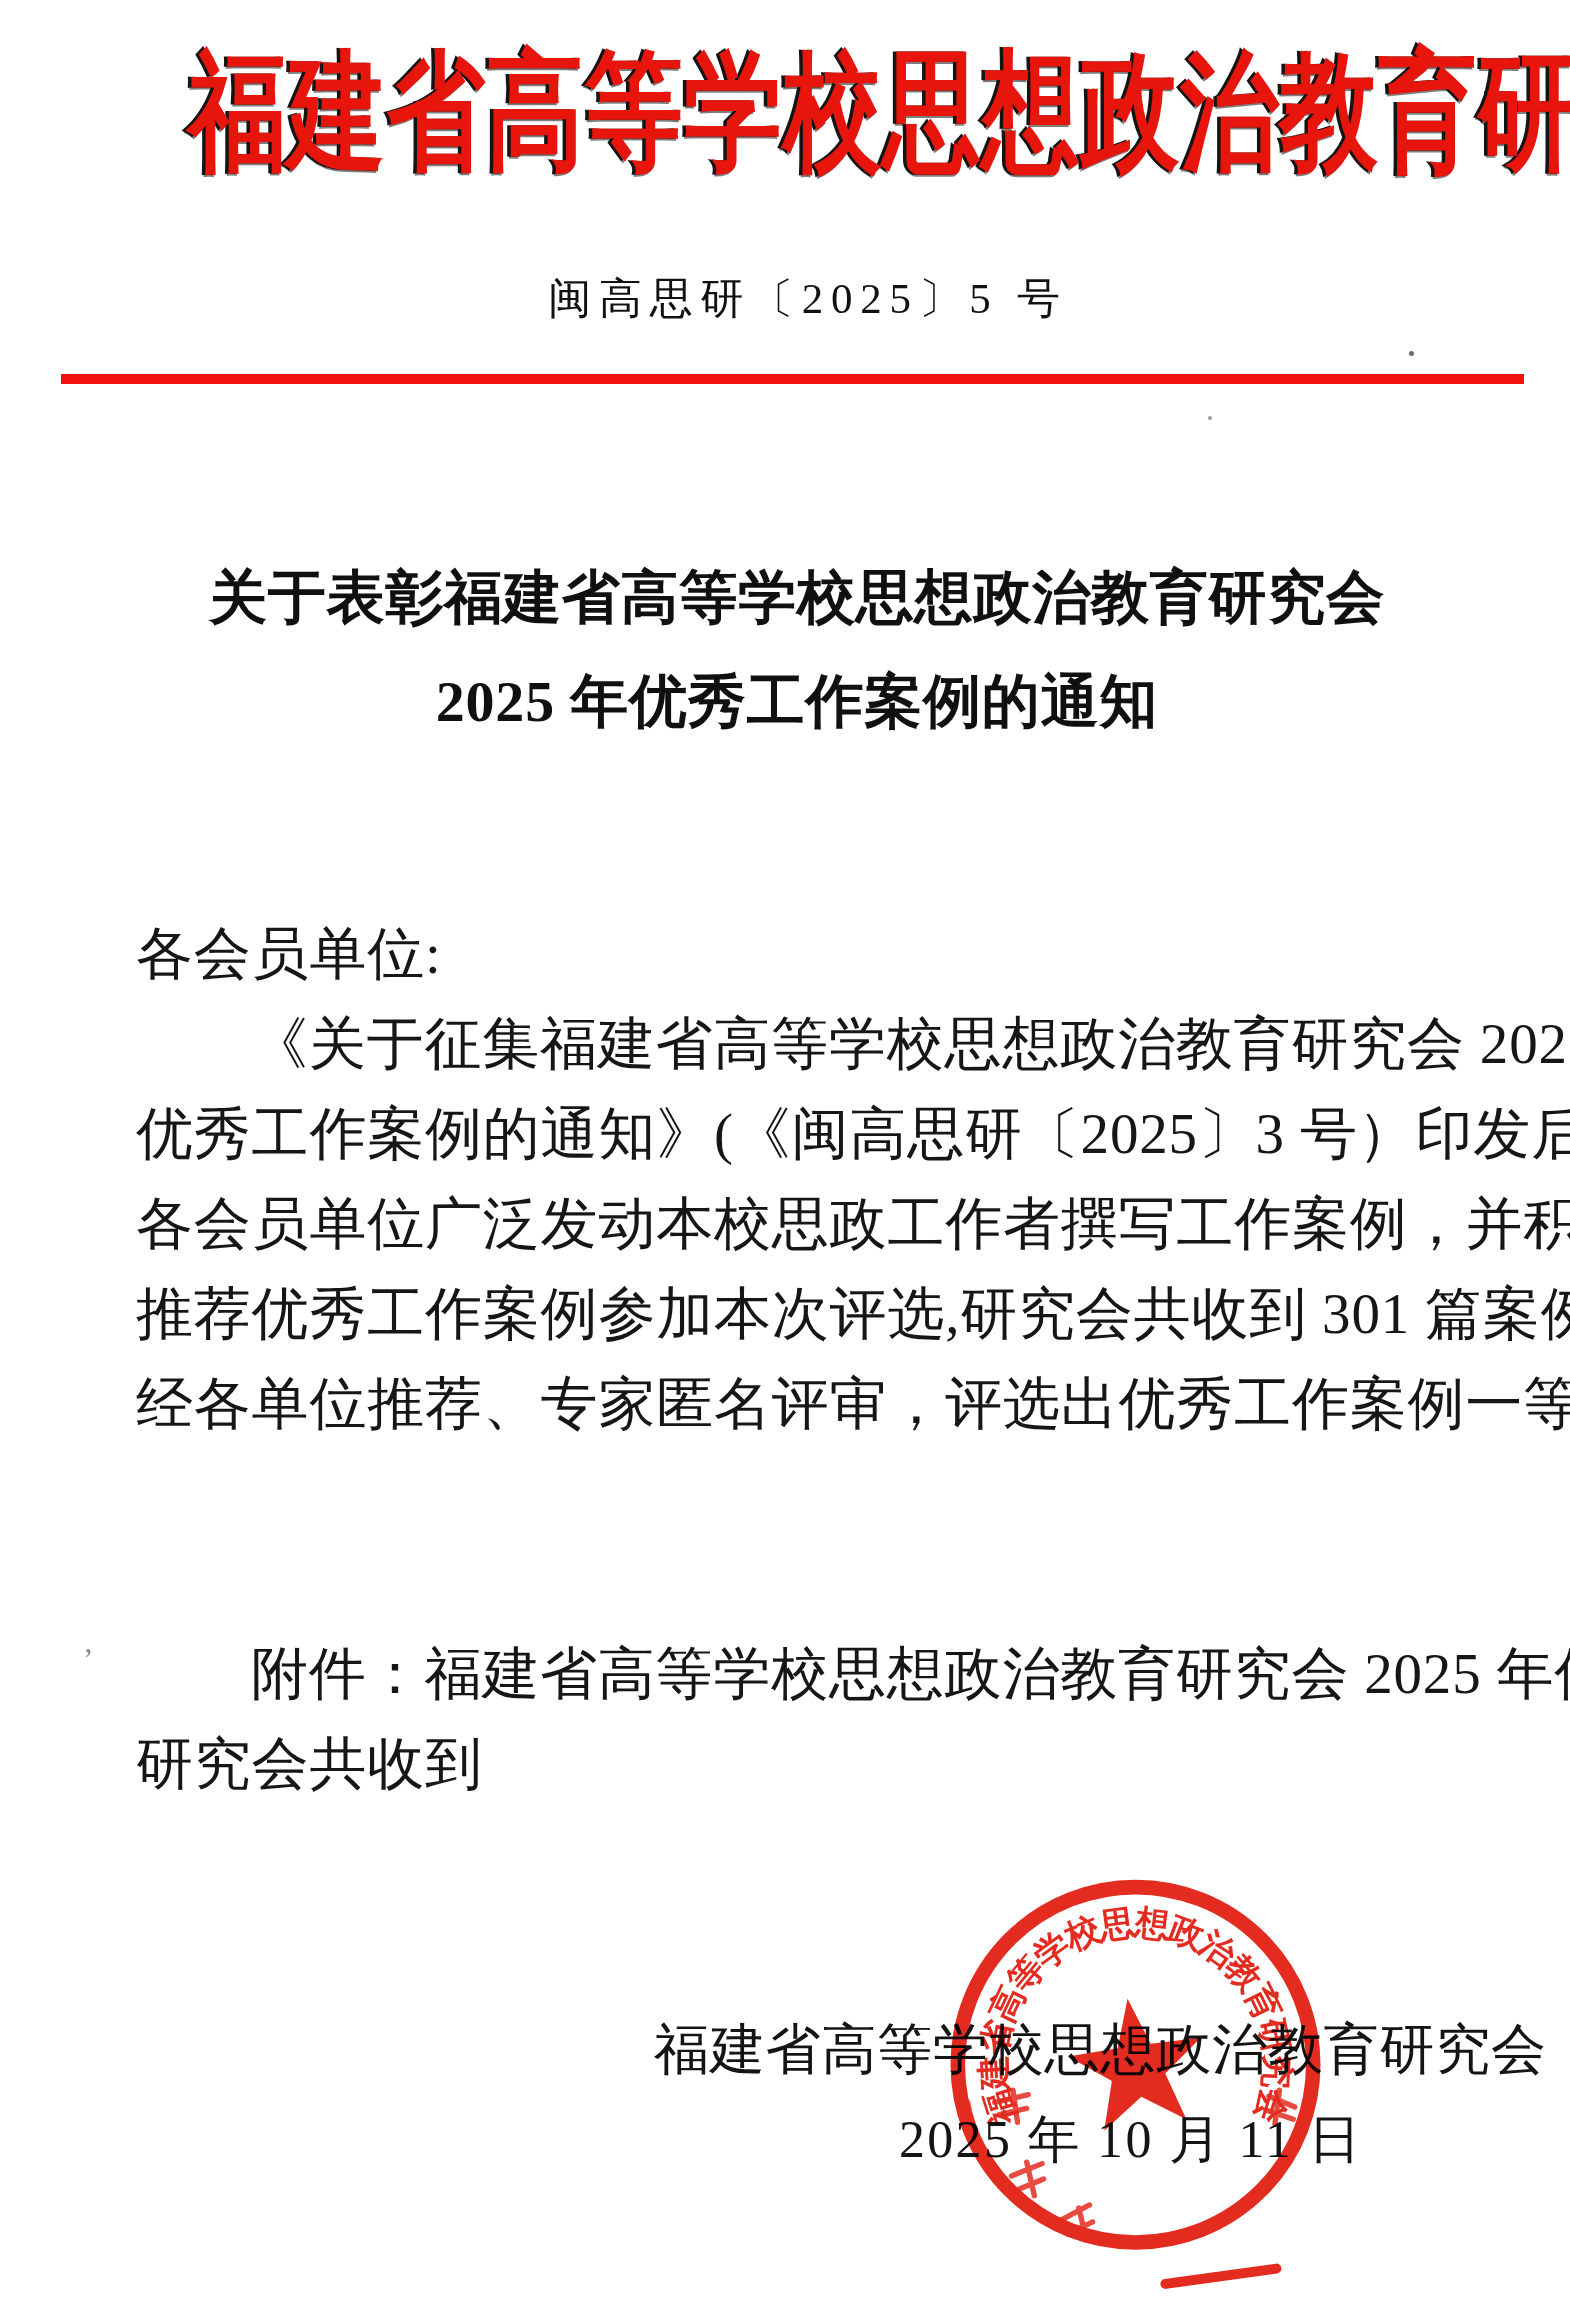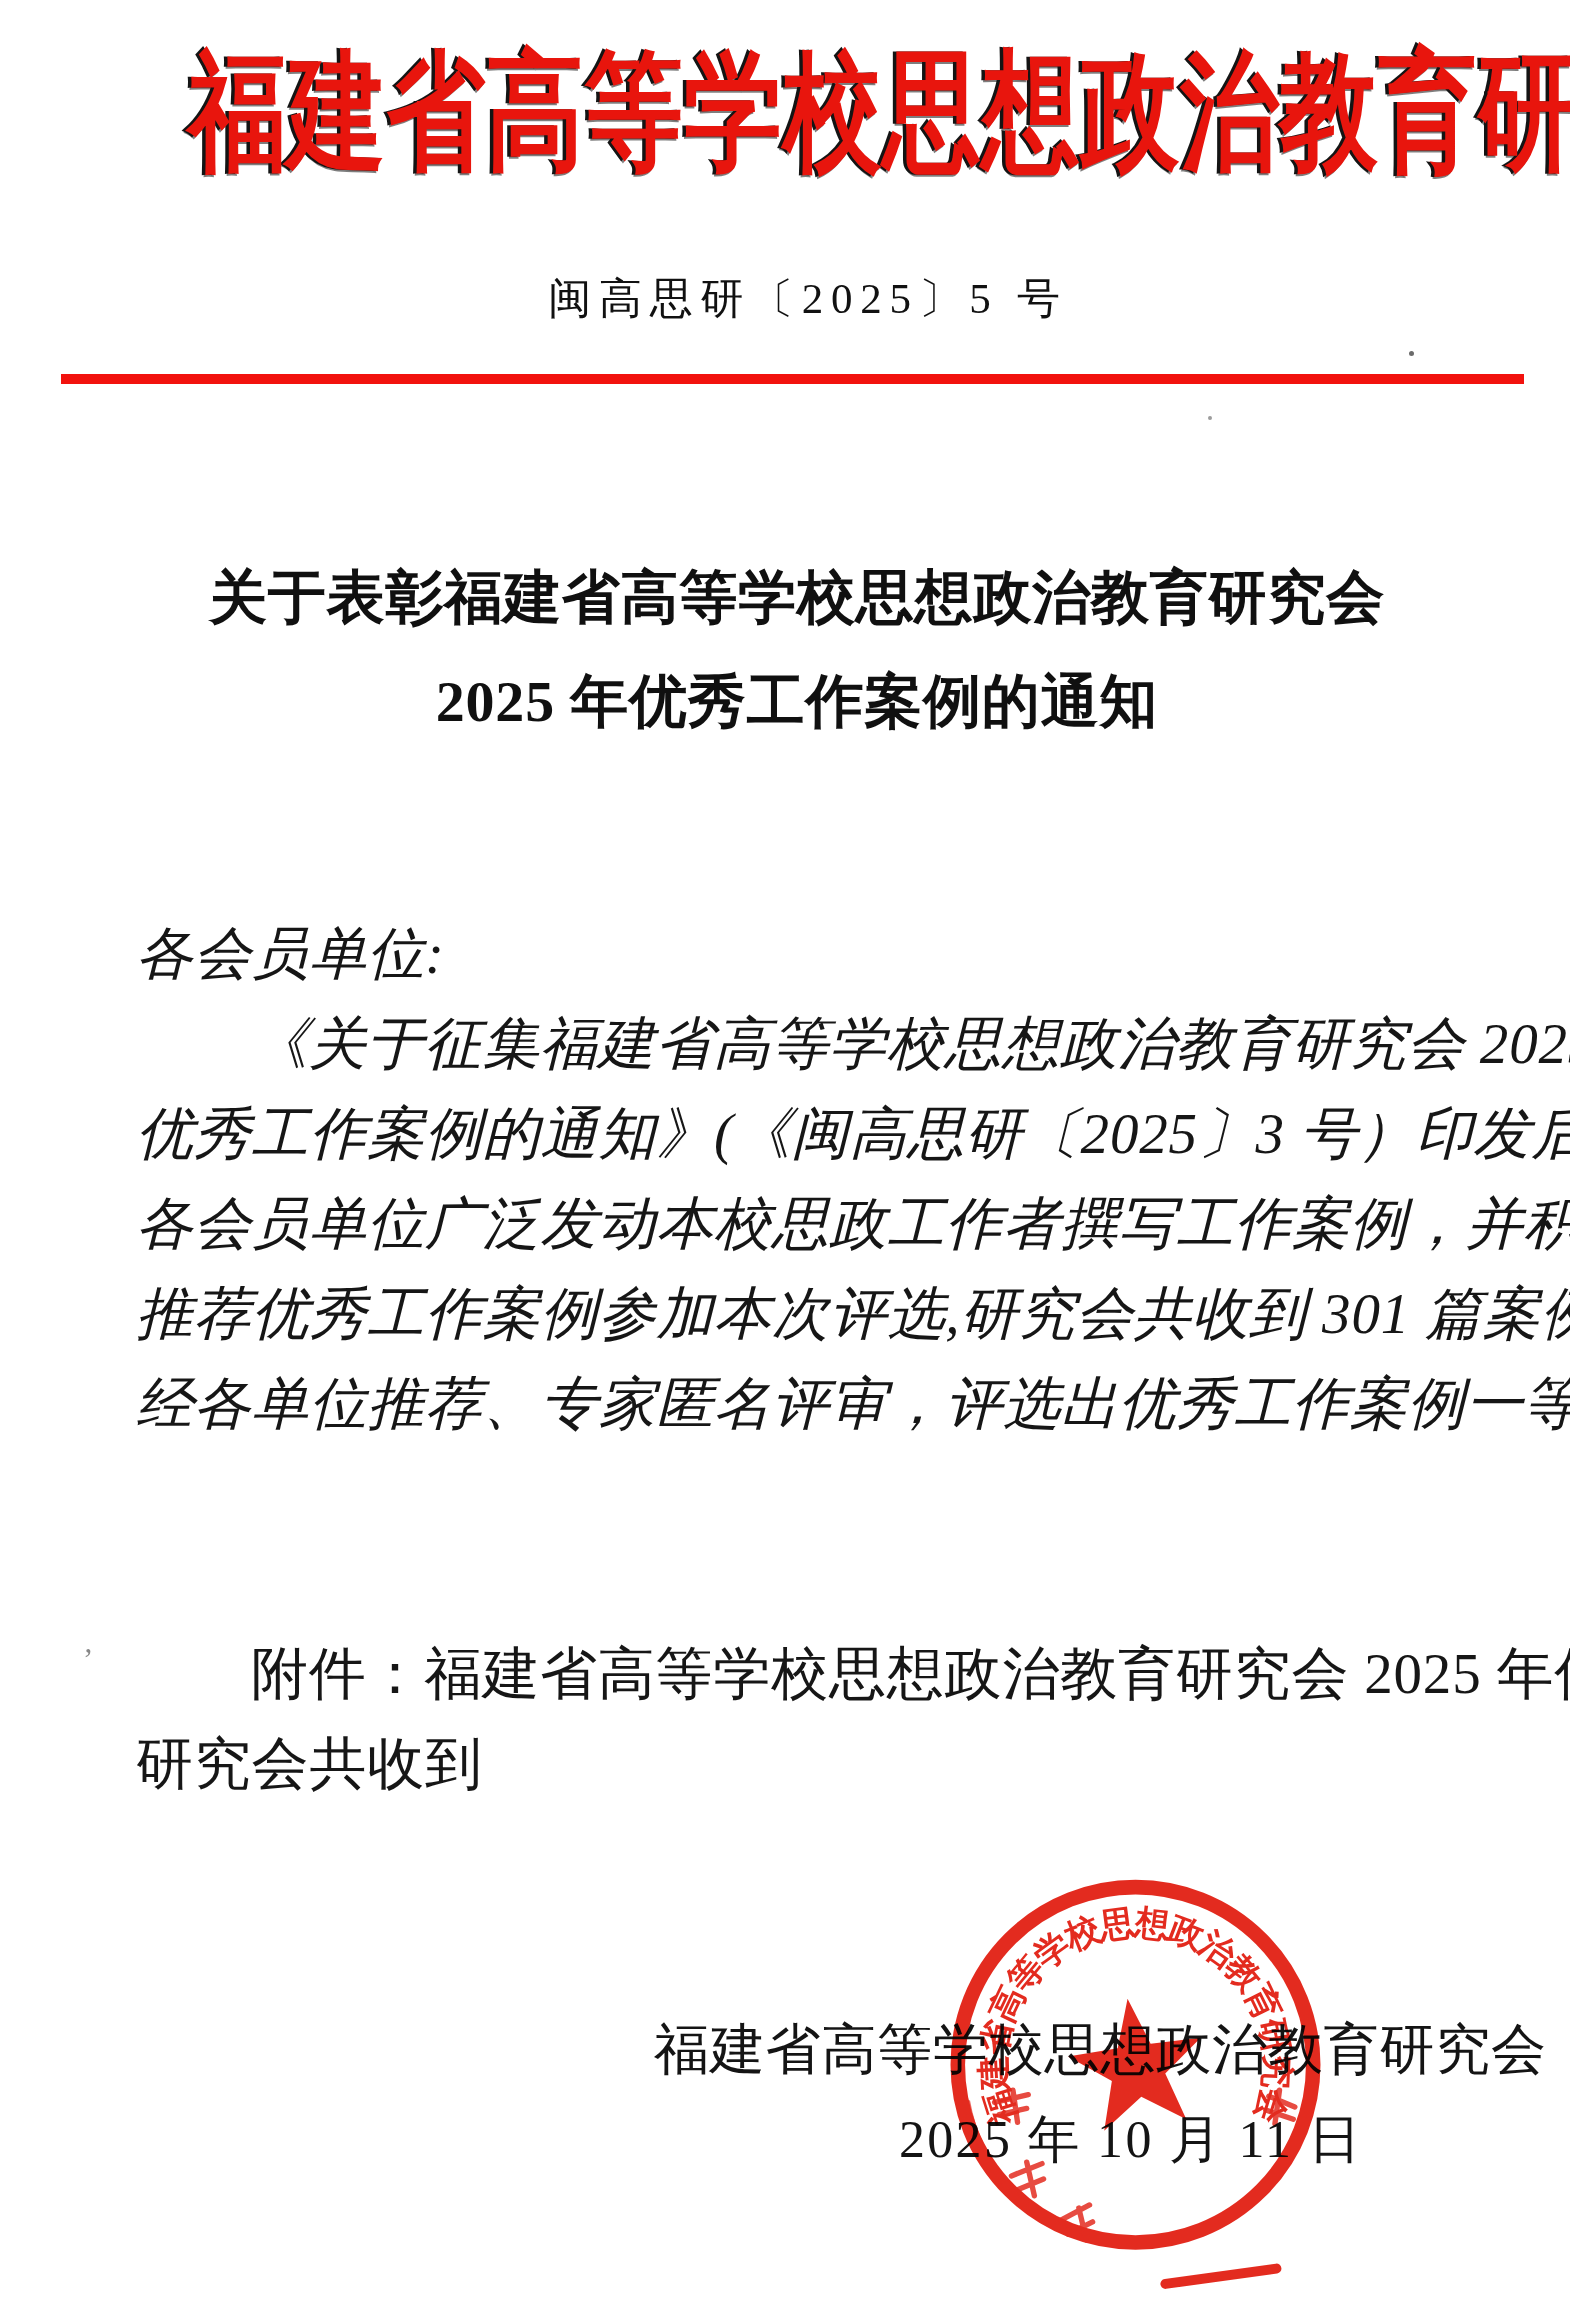--- a/index.html
+++ b/index.html
@@ -40,21 +40,20 @@
     text-align:center;font-weight:bold;color:#101010;
     font-size:58px;line-height:104px;letter-spacing:0.8px;
     white-space:nowrap;
     margin-left:12px;
   }
   
   .body-text{
     position:absolute;left:136px;top:909px;width:1411px;
     font-size:57px;line-height:90px;letter-spacing:0.8px;
     color:#161616;
-    font-style:italic;
   }
   .body-text div{white-space:nowrap;}
   .indent{text-indent:115px;}
   .attachment{
     position:absolute;left:136px;top:1629px;width:1411px;
     font-size:57px;line-height:90px;letter-spacing:0.8px;
     color:#161616;
   }
   .attachment div{white-space:nowrap;}
   

